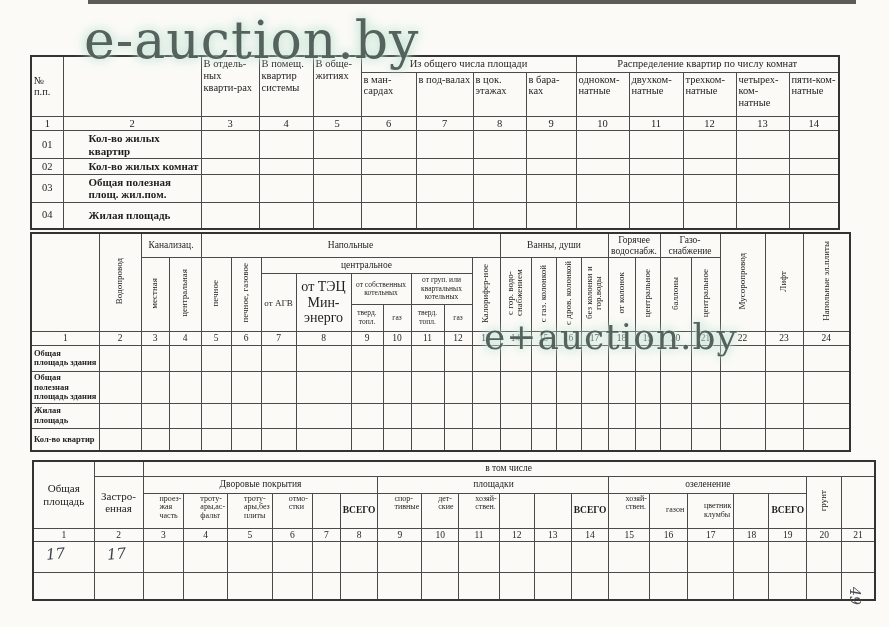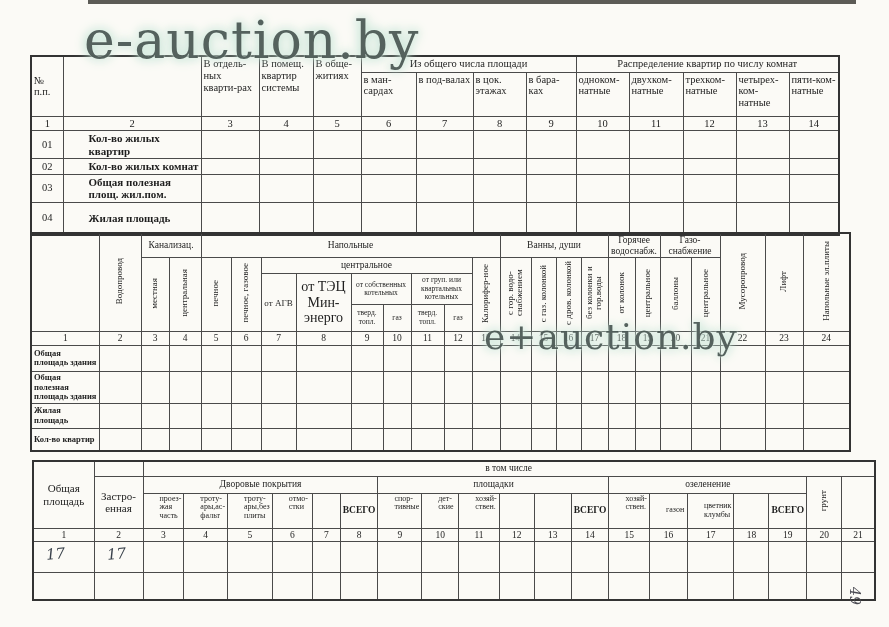--- a/index.html
+++ b/index.html
@@ -24,21 +24,21 @@
   .c{text-align:center;}
   .m{vertical-align:middle !important;}
   .g{font-size:11px;text-align:center;vertical-align:middle !important;}
   .num{font-size:10.5px;text-align:center;vertical-align:middle !important;padding:0;}
   
   #t1{left:30px;top:55px;}
   #t1 td{font-size:10.5px;}
   #t1 tr.hA{height:16px;}
   #t1 tr.hB{height:44px;}
   #t1 tr.nr{height:13px;}
-  #t1 tr.d1{height:16px;} #t1 tr.d2{height:16px;} #t1 tr.d3{height:23px;} #t1 tr.d4{height:33px;}
+  #t1 tr.d1{height:16px;} #t1 tr.d2{height:16px;} #t1 tr.d3{height:23px;} #t1 tr.d4{height:27px;}
   #t1 td.rl{font-weight:bold;font-size:11px;vertical-align:middle !important;padding-left:25px;}
   #t1 td.rn{text-align:center;vertical-align:middle !important;}
   
   #t7{left:30px;top:232px;}
   #t7 tr.hA{height:22px;} #t7 tr.hB{height:16px;} #t7 tr.hC{height:30px;} #t7 tr.hD{height:27px;}
   #t7 tr.nr{height:14px;}
   #t7 tr.d1{height:26px;} #t7 tr.d2{height:29px;} #t7 tr.d3{height:25px;} #t7 tr.d4{height:22px;}
   #t7 td{font-size:9.5px;}
   #t7 td.small{font-size:7.5px;text-align:center;vertical-align:middle !important;}
   #t7 td.rl{font-weight:bold;font-size:8.5px;vertical-align:middle !important;line-height:1.15;}

